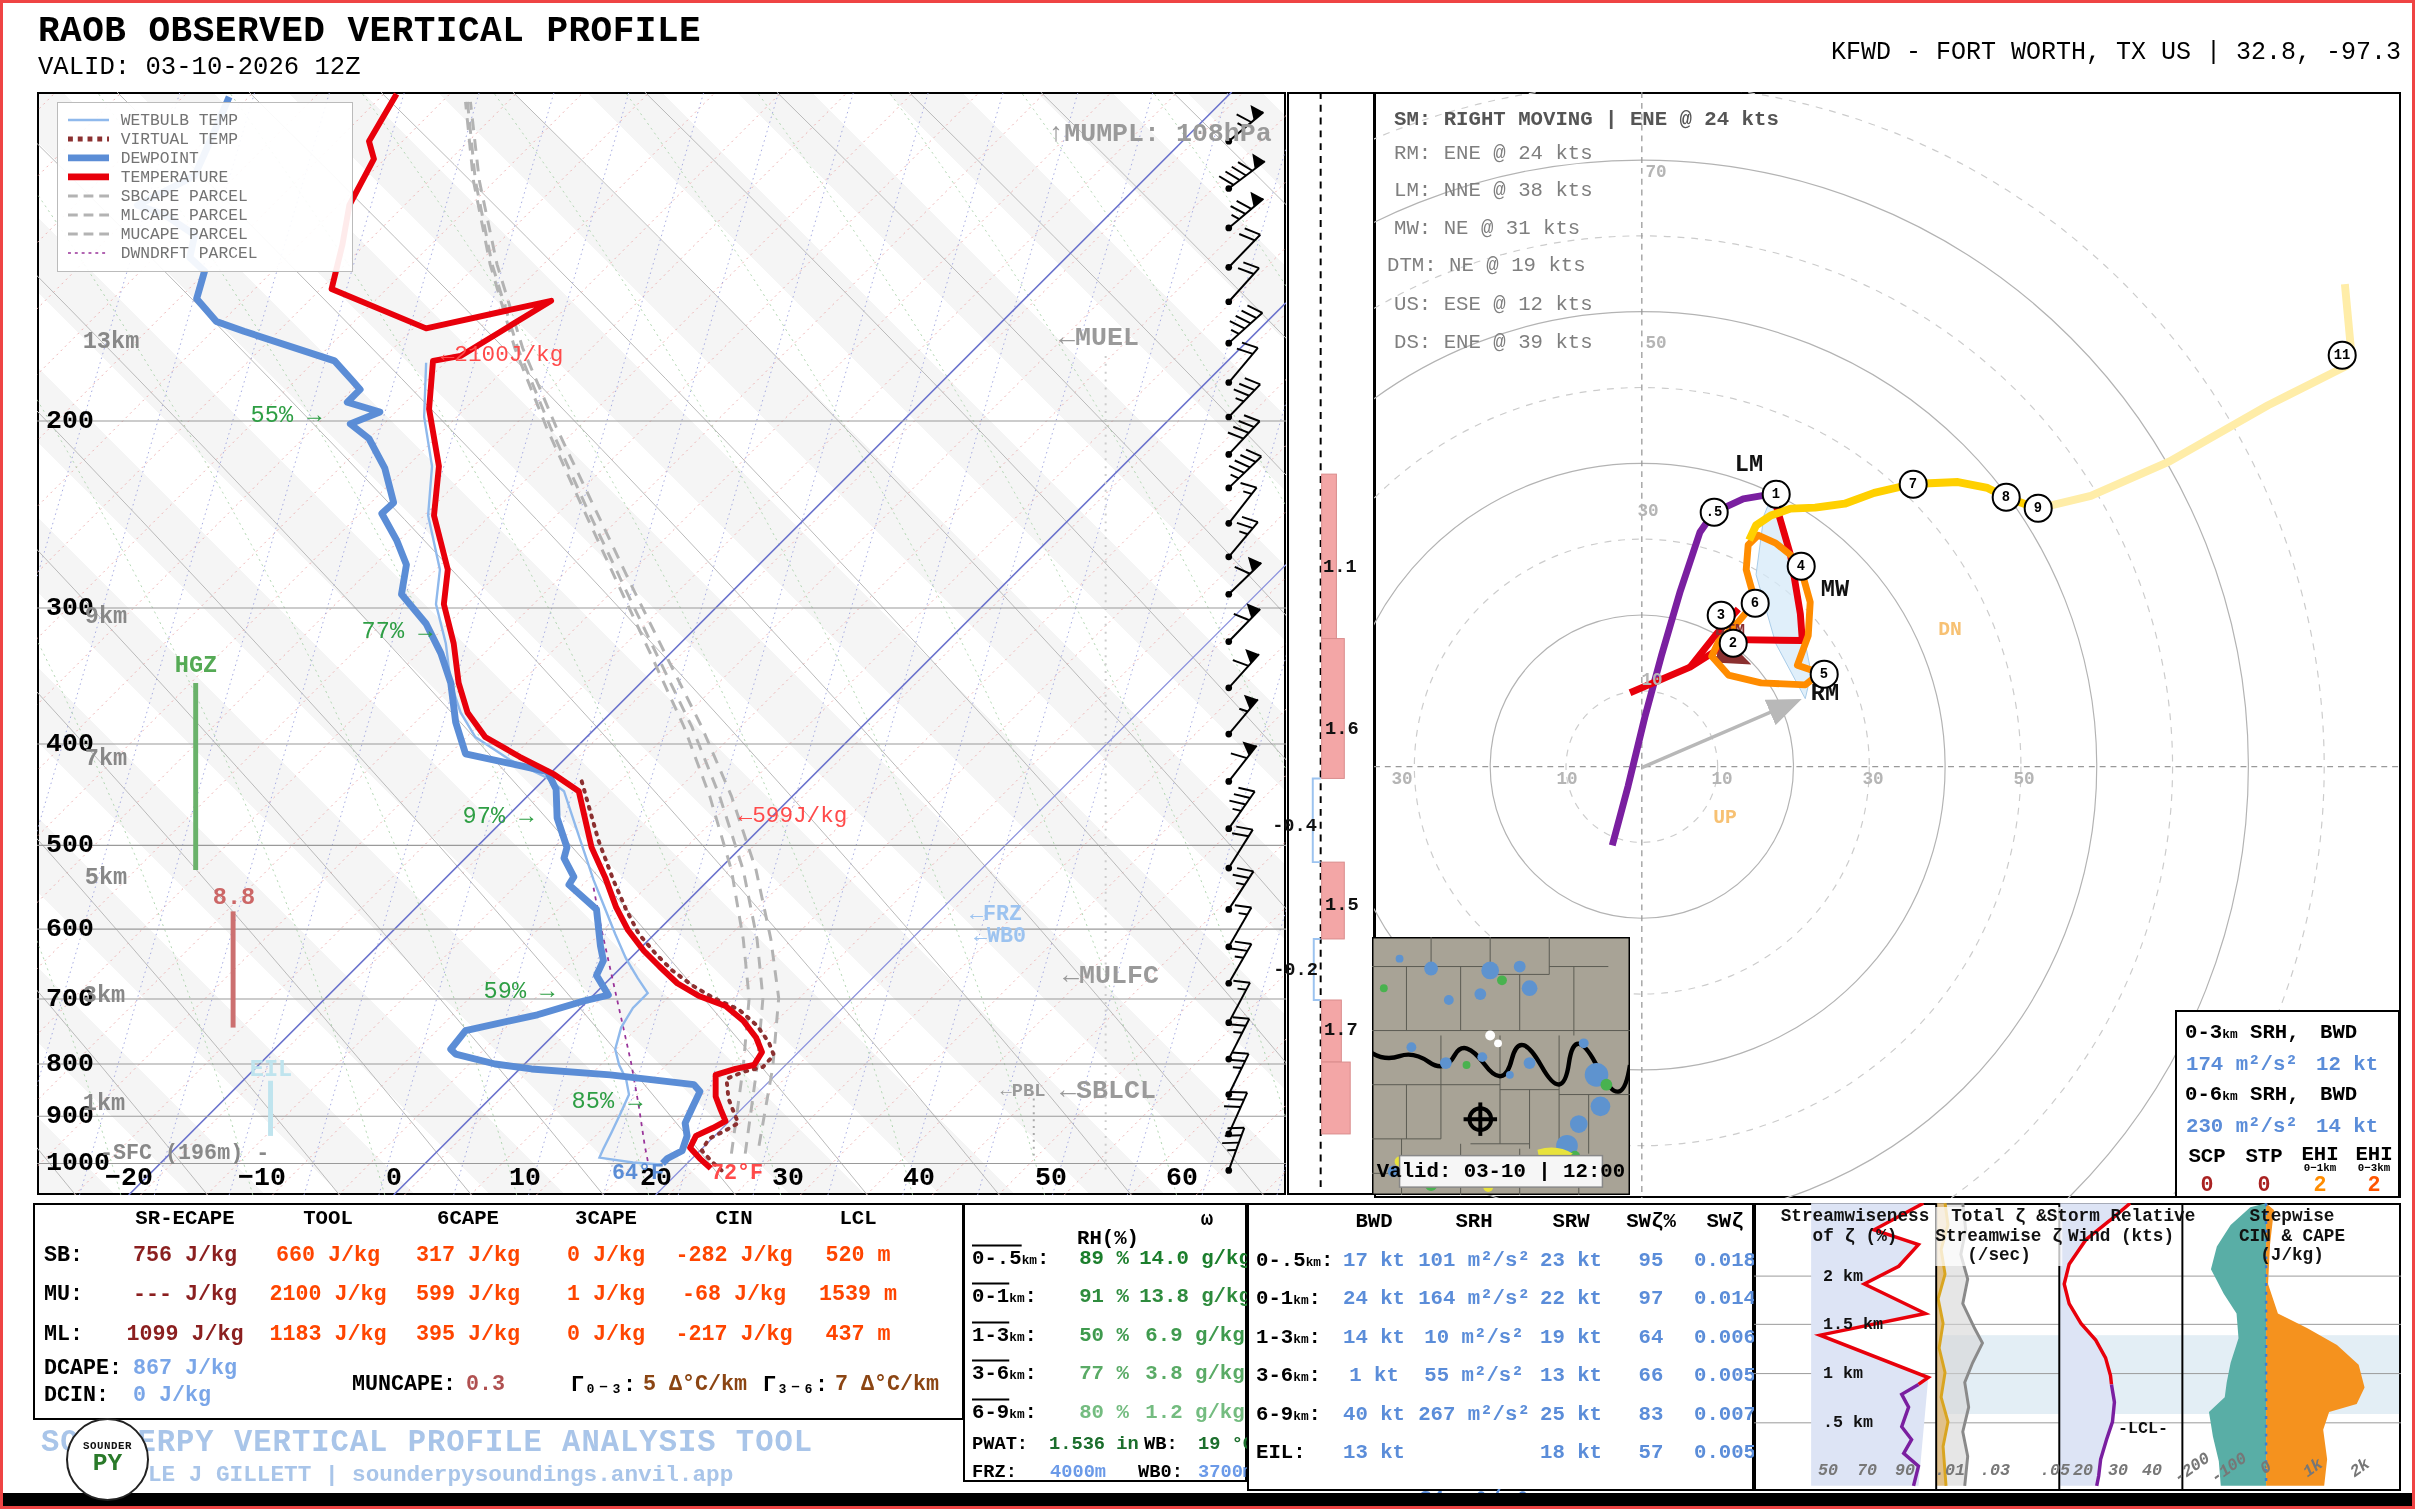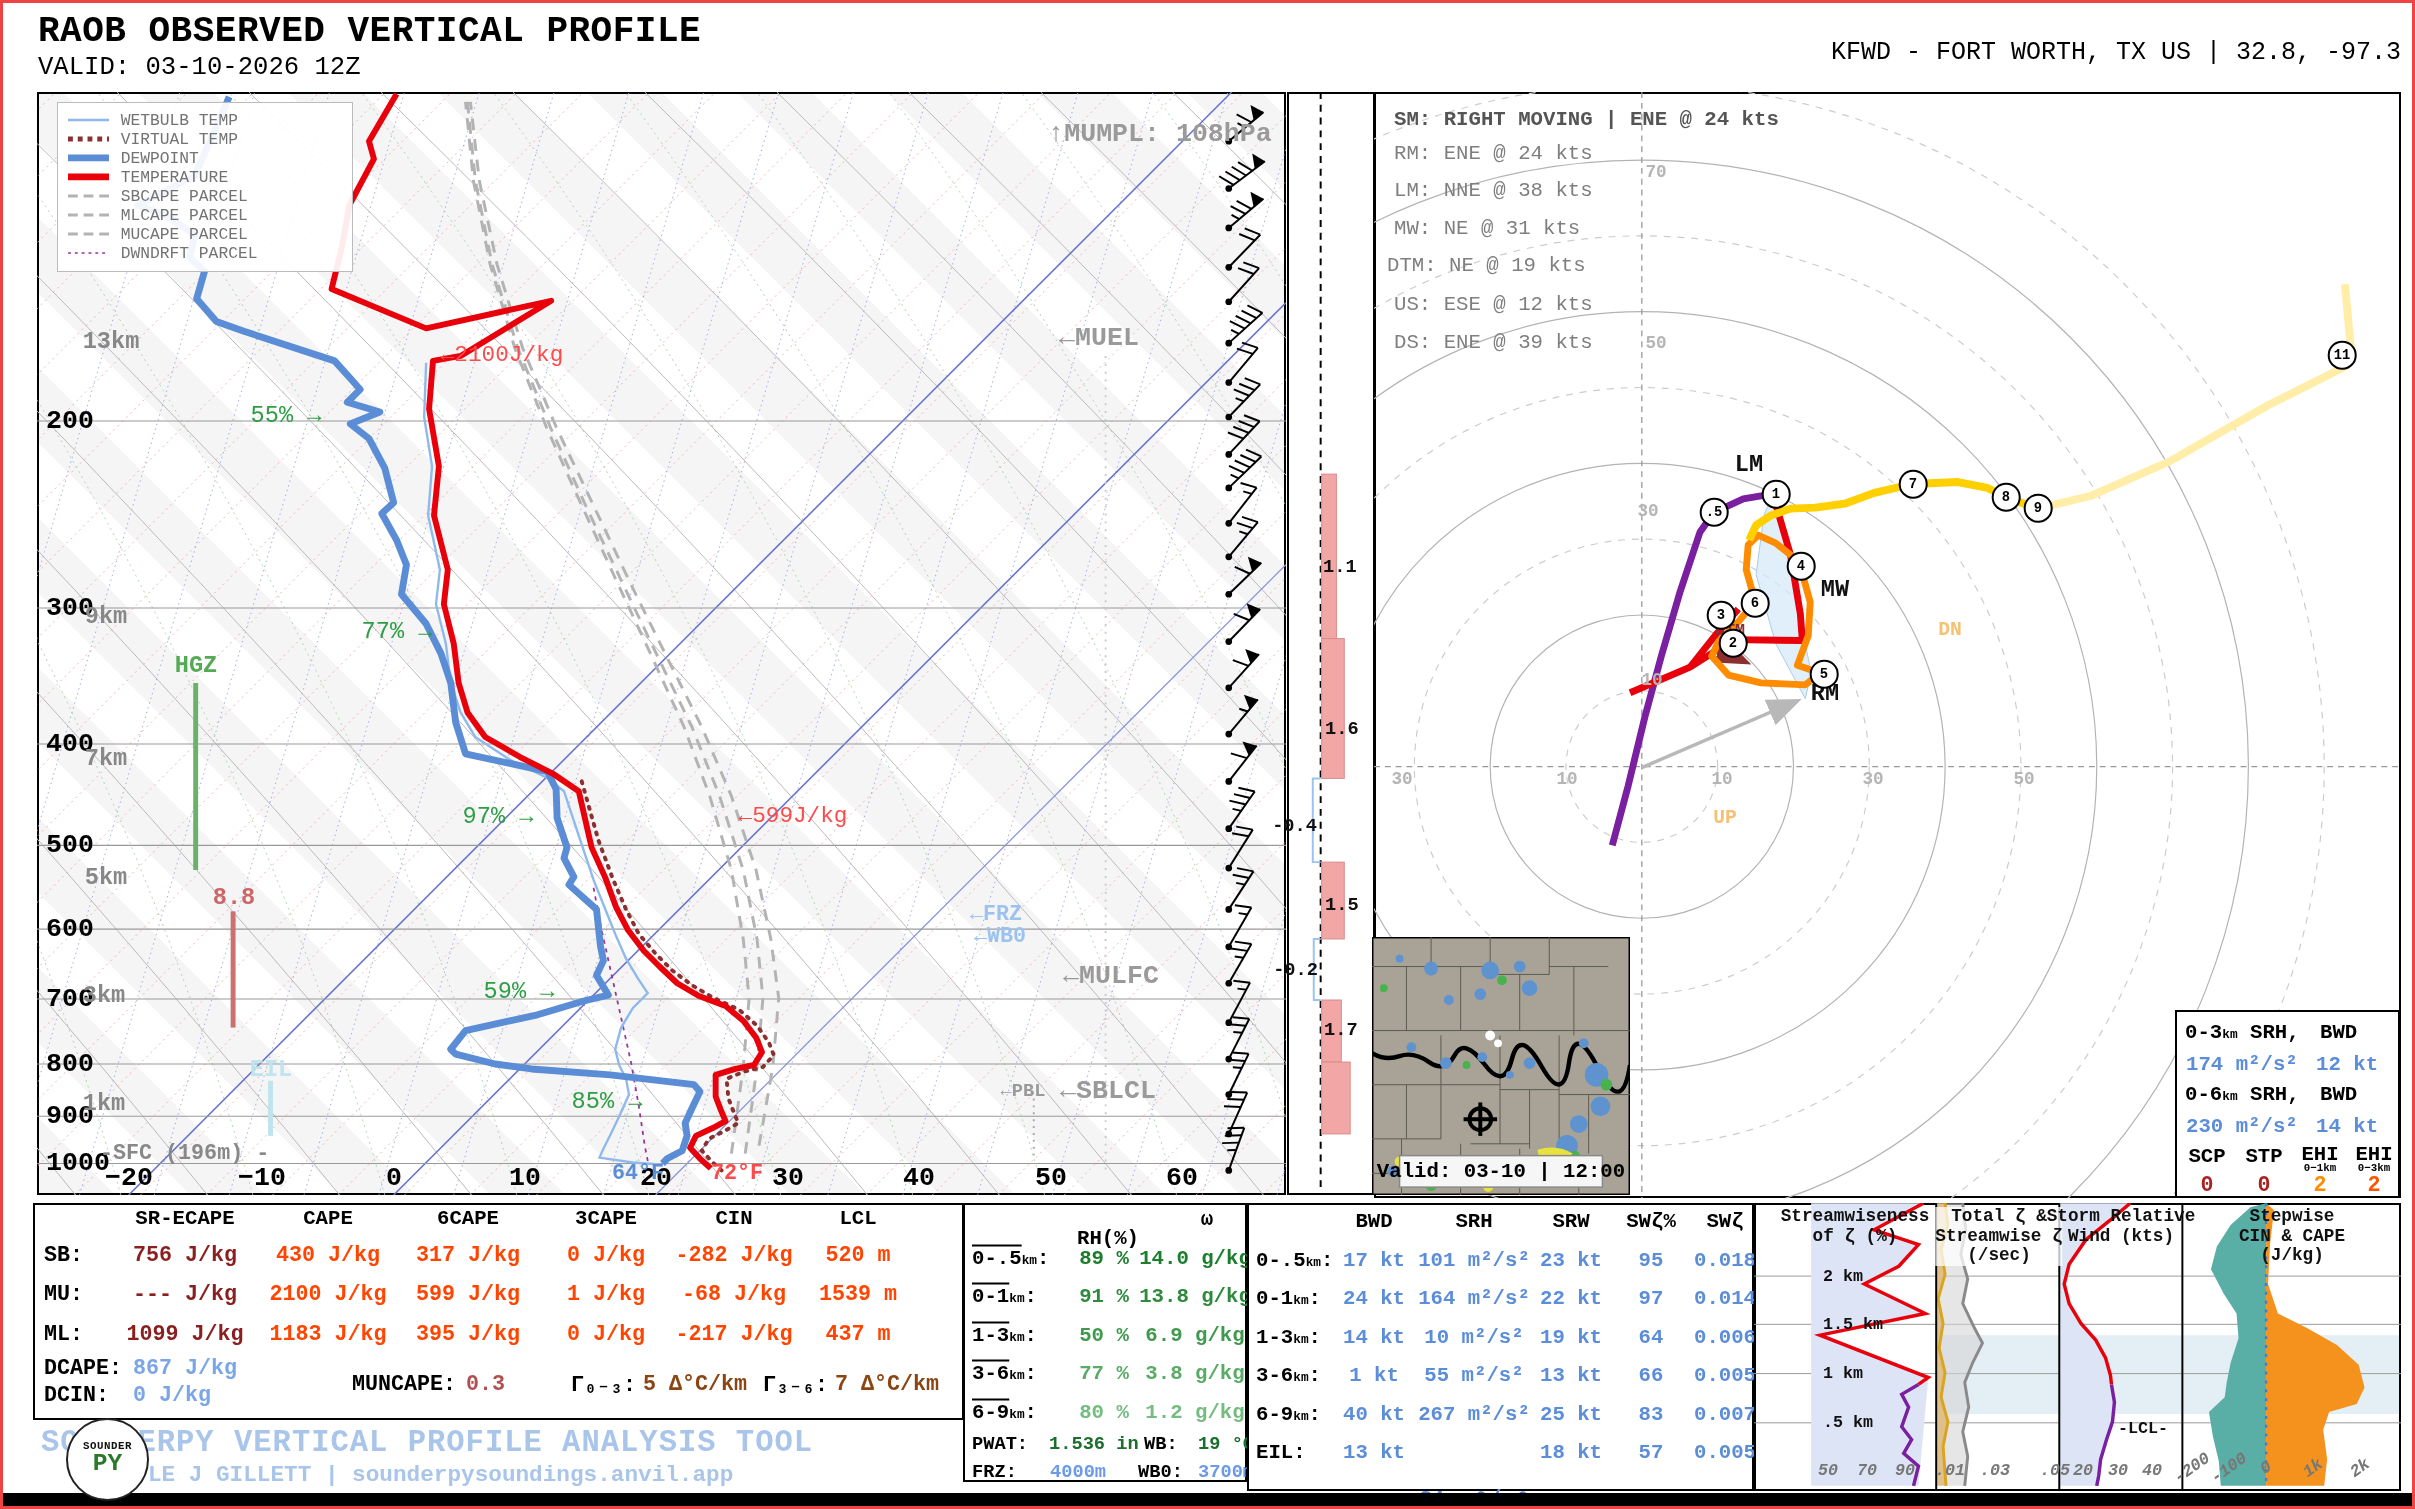--- a/index.html
+++ b/index.html
@@ -596,28 +596,28 @@
       <circle cx="110" cy="185" r="11"></circle>
       <line x1="110" y1="168" x2="110" y2="202"></line>
         <line x1="93" y1="185" x2="127" y2="185"></line>
     </g>
     <rect x="28" y="222" width="206" height="32" fill="#f6f6f6" stroke="#888" stroke-width="1.5"></rect>
   </svg>
   <span class="abs" style="left:1498px;top:1168px;font-weight:bold;font-size:20.7px;color:#000;z-index:7;">Valid: 03-10 | 12:00</span>
 
   <div class="panel" style="left:29.6px;top:1200px;width:931px;height:217px;background:#fff;"></div>
   <span class="abs th" style="left:182px;top:1215px;">SR-ECAPE</span>
-  <span class="abs th" style="left:325px;top:1215px;">CAPE</span>
+  <span class="abs th" style="left:325px;top:1215px;">TOOL</span>
   <span class="abs th" style="left:465px;top:1215px;">6CAPE</span>
   <span class="abs th" style="left:603px;top:1215px;">3CAPE</span>
   <span class="abs th" style="left:731px;top:1215px;">CIN</span>
   <span class="abs th" style="left:855px;top:1215px;">LCL</span>
   <span class="absl tv" style="left:41px;top:1252px;">SB:</span>
   <span class="abs tv sr" style="left:182px;top:1252px;">756 J/kg</span>
-  <span class="abs tv or" style="left:325px;top:1252px;">430 J/kg</span>
+  <span class="abs tv or" style="left:325px;top:1252px;">660 J/kg</span>
   <span class="abs tv or" style="left:465px;top:1252px;">317 J/kg</span>
   <span class="abs tv or" style="left:603px;top:1252px;">0 J/kg</span>
   <span class="abs tv or" style="left:731px;top:1252px;">-282 J/kg</span>
   <span class="abs tv or" style="left:855px;top:1252px;">520 m</span>
   <span class="absl tv" style="left:41px;top:1291px;">MU:</span>
   <span class="abs tv sr" style="left:182px;top:1291px;">--- J/kg</span>
   <span class="abs tv or" style="left:325px;top:1291px;">2100 J/kg</span>
   <span class="abs tv or" style="left:465px;top:1291px;">599 J/kg</span>
   <span class="abs tv or" style="left:603px;top:1291px;">1 J/kg</span>
   <span class="abs tv or" style="left:731px;top:1291px;">-68 J/kg</span>

